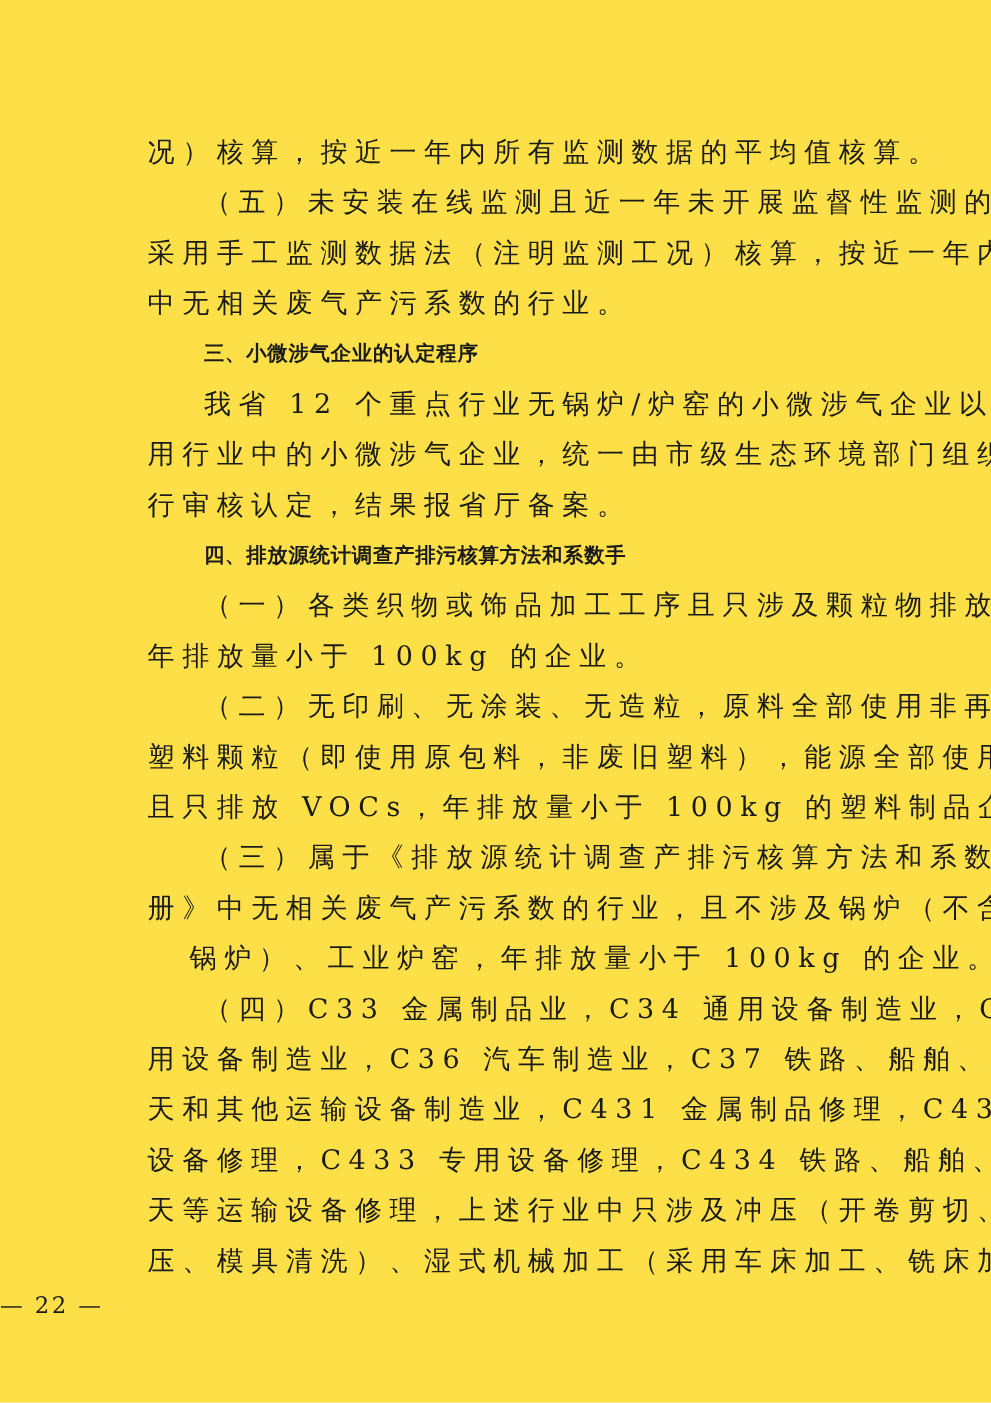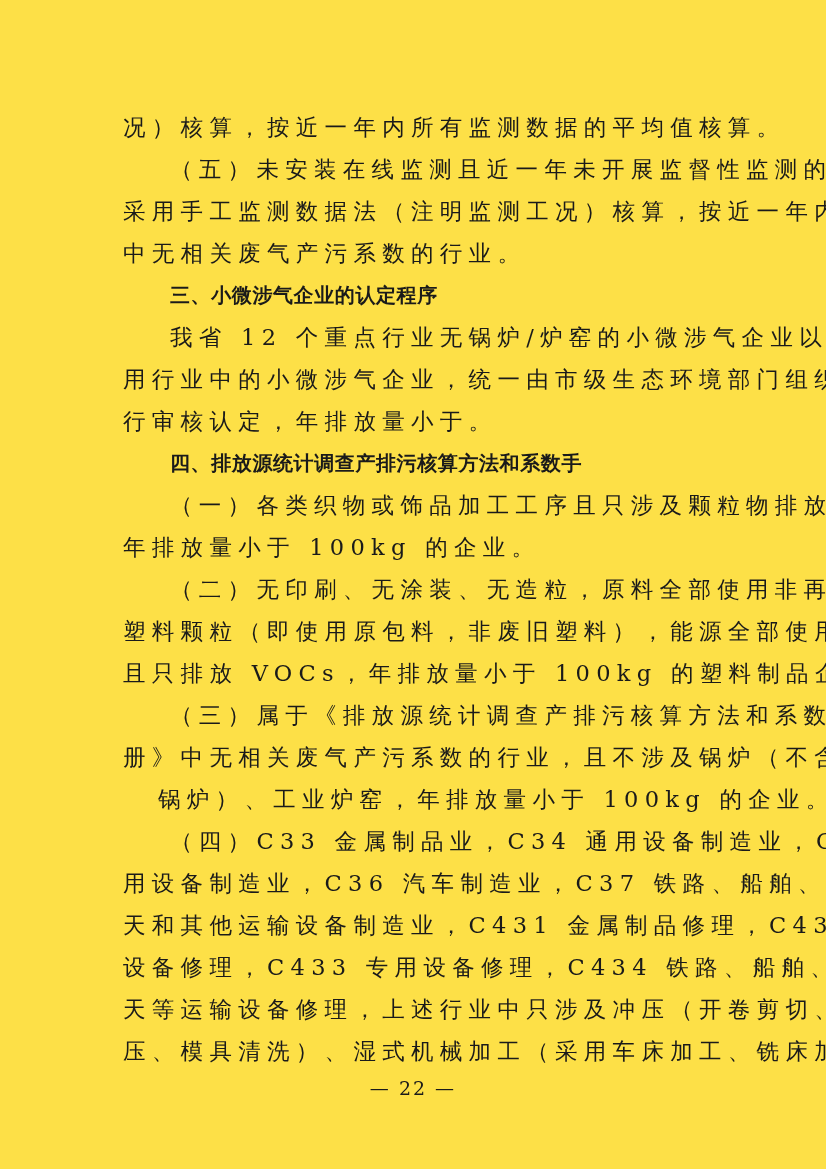--- a/index.html
+++ b/index.html
@@ -3,36 +3,36 @@
 <meta charset="utf-8">
 <style>
   html, body { margin: 0; padding: 0; background: #ffffff; }
   body { width: 826px; height: 1169px; position: relative; overflow: hidden;
          font-family: "DejaVu Serif", "Liberation Serif", serif; color: #1a1a1a; }
   .page { position: absolute; left: 0; top: 0; width: 826px; height: 1169px; background: #fde047; }
   .line { position: absolute; left: 123px; width: 582px; height: 42px; line-height: 42px;
           font-size: 22.5px; white-space: nowrap; letter-spacing: 6.3px; overflow: visible; }
   .line.indent { left: 170px; width: 535px; }
   .line.heading { font-family: "DejaVu Sans", "Liberation Sans", sans-serif; font-weight: bold;
-                  letter-spacing: 0.6px; left: 170px; font-size: 20px; }
-  .footer { position: absolute; top: 1077px; left: 0; width: 826px; text-align: center;
+                  letter-spacing: 0.6px; left: 170px; font-size: 17px; }
+  .footer { position: absolute; top: 1077px; left: 0; width: 826px; 
             font-size: 19px; letter-spacing: 2px; color: #1a1a1a; }
 </style>
 </head>
 <body>
 
 <div class="page">
   <div class="line" style="top:106px;">况）核算，按近一年内所有监测数据的平均值核算。</div>
   <div class="line indent" style="top:148px;">（五）未安装在线监测且近一年未开展监督性监测的，</div>
   <div class="line" style="top:190px;">采用手工监测数据法（注明监测工况）核算，按近一年内所</div>
   <div class="line" style="top:232px;">中无相关废气产污系数的行业。</div>
   <div class="line heading" style="top:274px;">三、小微涉气企业的认定程序</div>
   <div class="line indent" style="top:316px;">我省 12 个重点行业无锅炉/炉窑的小微涉气企业以及通</div>
   <div class="line" style="top:358px;">用行业中的小微涉气企业，统一由市级生态环境部门组织进</div>
-  <div class="line" style="top:400px;">行审核认定，年排放量小于。</div>
+  <div class="line" style="top:400px;">行审核认定，结果报省厅备案。</div>
   <div class="line heading" style="top:442px;">四、排放源统计调查产排污核算方法和系数手</div>
   <div class="line indent" style="top:484px;">（一）各类织物或饰品加工工序且只涉及颗粒物排放，</div>
   <div class="line" style="top:526px;">年排放量小于 100kg 的企业。</div>
   <div class="line indent" style="top:568px;">（二）无印刷、无涂装、无造粒，原料全部使用非再生</div>
   <div class="line" style="top:610px;">塑料颗粒（即使用原包料，非废旧塑料），能源全部使用电</div>
   <div class="line" style="top:652px;">且只排放 VOCs，年排放量小于 100kg 的塑料制品企业。</div>
   <div class="line indent" style="top:694px;">（三）属于《排放源统计调查产排污核算方法和系数手</div>
   <div class="line" style="top:736px;">册》中无相关废气产污系数的行业，且不涉及锅炉（不含电</div>
   <div class="line" style="top:778px;margin-left:35px;">锅炉）、工业炉窑，年排放量小于 100kg 的企业。</div>
   <div class="line indent" style="top:820px;">（四）C33 金属制品业，C34 通用设备制造业，C35 专</div>

